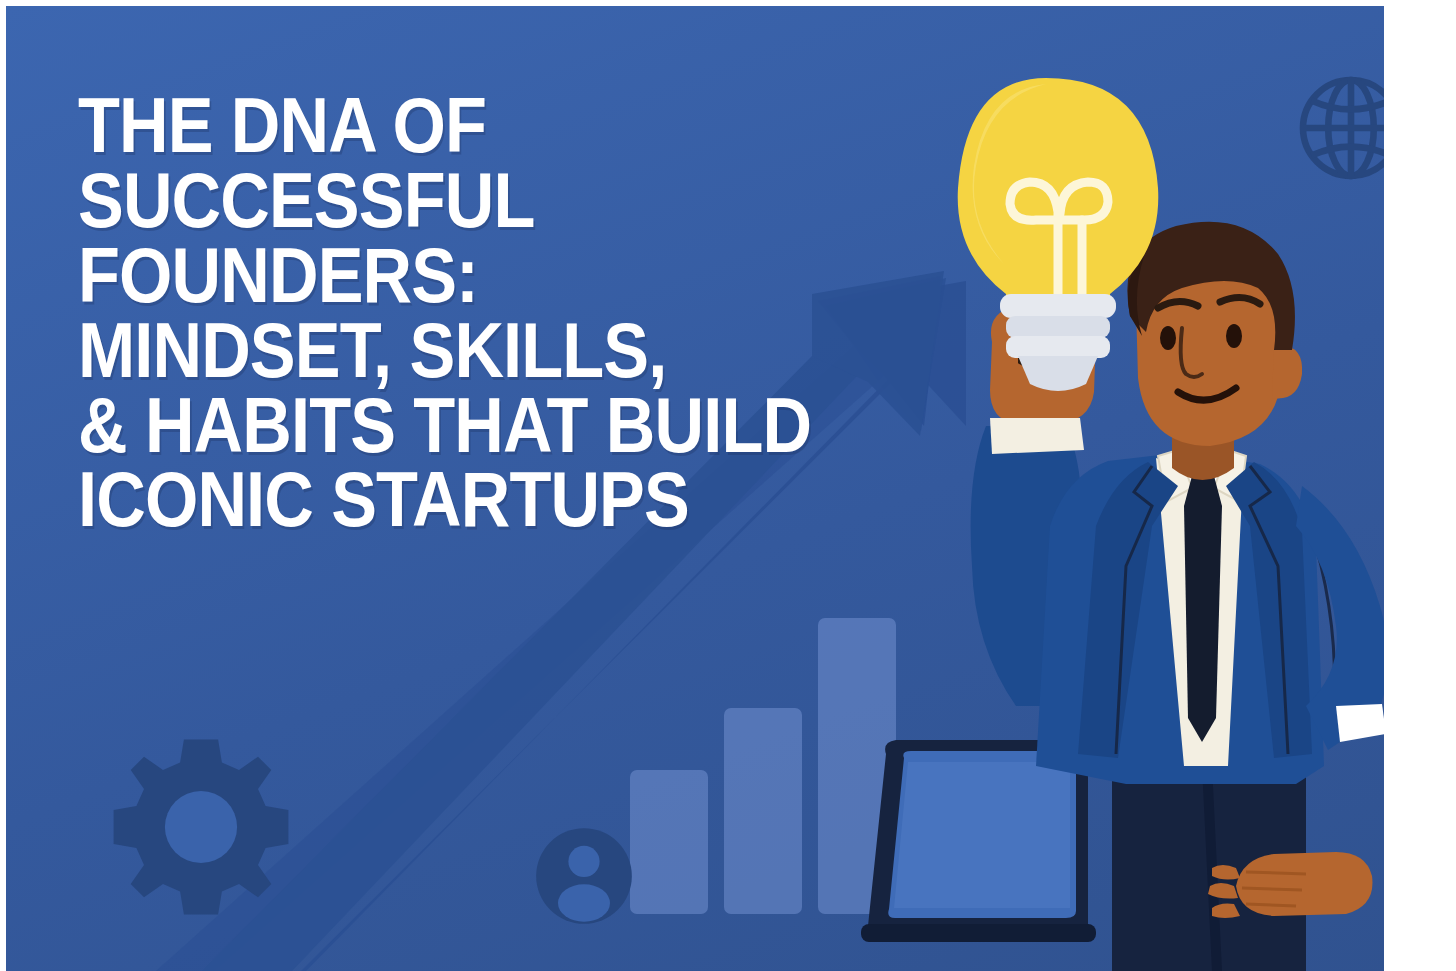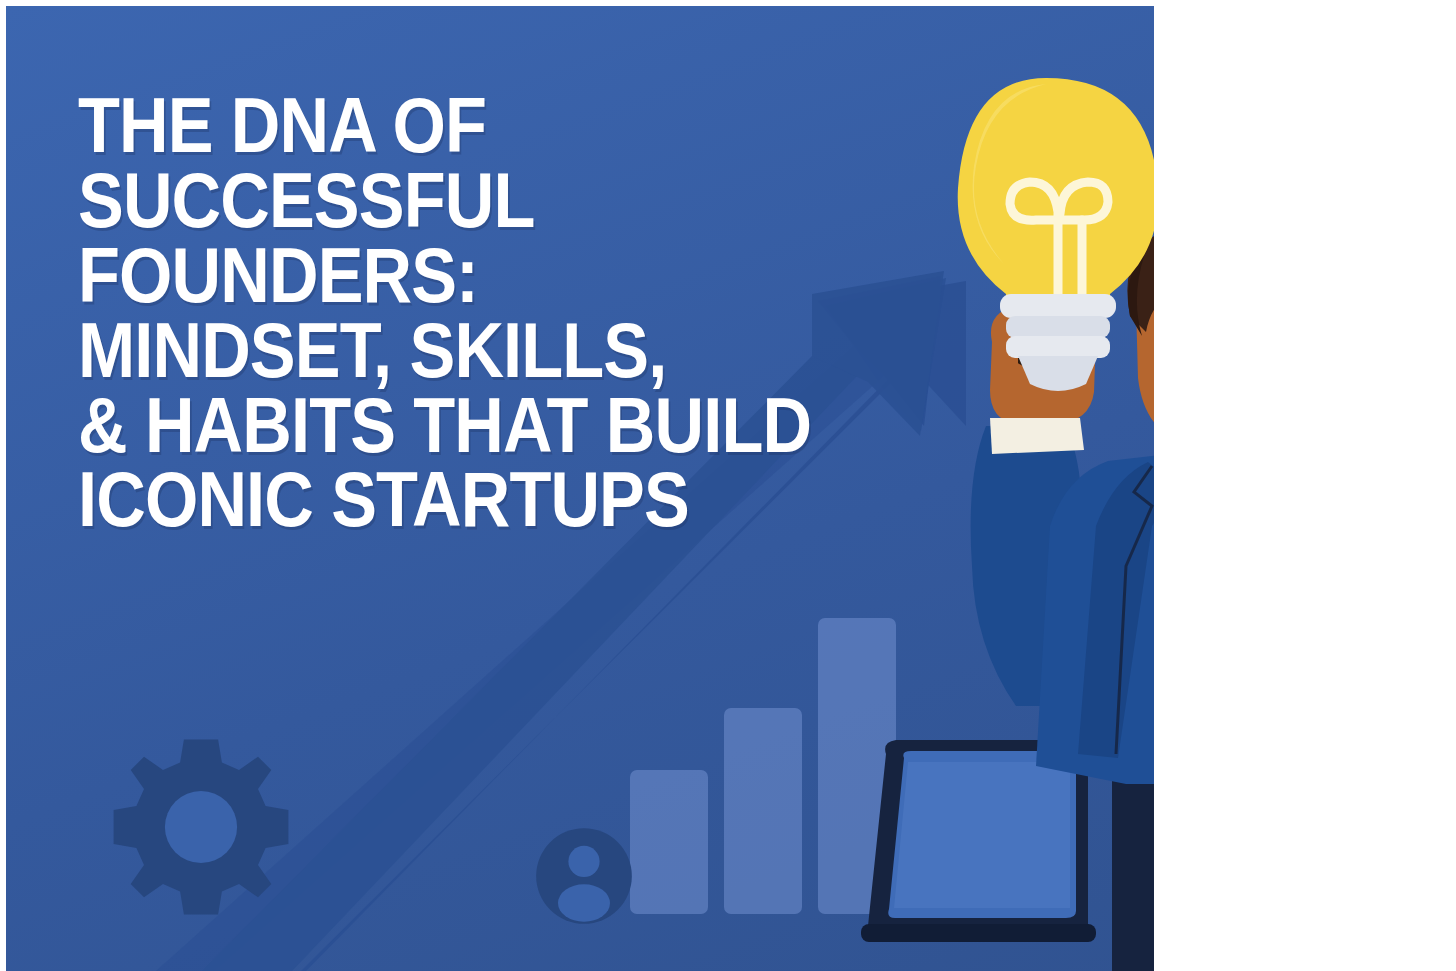--- a/index.html
+++ b/index.html
@@ -4,21 +4,21 @@
 <style>
   * { margin:0; padding:0; box-sizing:border-box; }
   html,body { background:#ffffff; }
   body {
     width:1456px; height:971px;
     font-family:"Liberation Sans", sans-serif;
     overflow:hidden;
   }
   #poster {
     position:relative;
-    width:1154px; height:971px;
+    width:1384px; height:971px;
     background:#ffffff;
     overflow:hidden;
   }
   
   #canvas {
     position:absolute;
     left:6px; top:6px;
     width:1438px; height:965px;
     background:linear-gradient(160deg,#3c66b0 0%, #34599d 55%, #30528f 100%);
     overflow:hidden;

